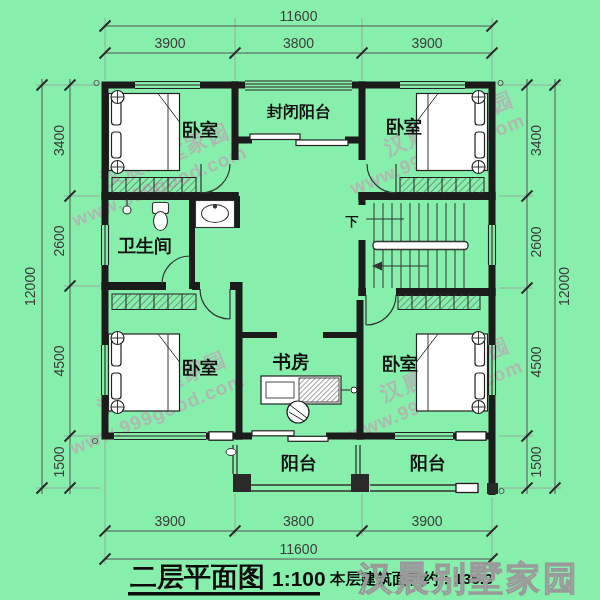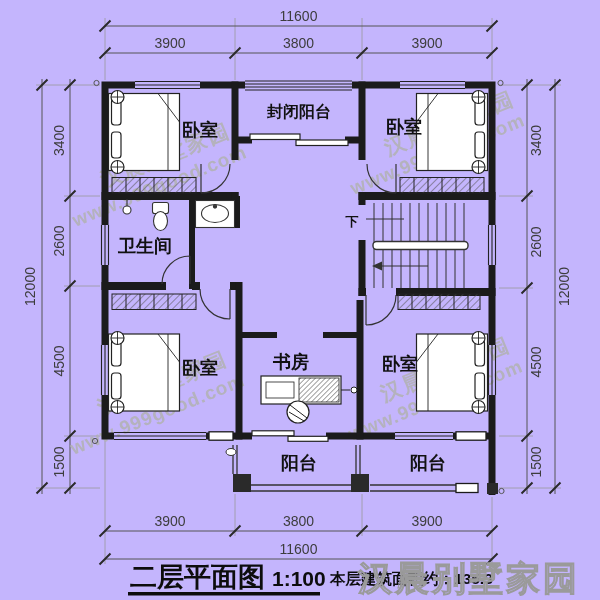--- a/index.html
+++ b/index.html
@@ -1,16 +1,16 @@
 <!DOCTYPE html>
 <html><head>
 <meta charset="utf-8">
 <style>
   html,body{margin:0;padding:0;background:#fff;}
-  #stage{position:relative;width:600px;height:600px;background:#c4b5fd;overflow:hidden;
+  #stage{position:relative;width:600px;height:600px;background:#86efac;overflow:hidden;
          font-family:"Liberation Sans",sans-serif;}
   svg text{user-select:none;}
   .dimtxt{font-size:14px;fill:#3d3d3d;font-family:"Liberation Sans",sans-serif;}
   .roomtxt{font-size:18px;font-weight:bold;fill:#111;font-family:"Liberation Sans",sans-serif;}
   .smallroom{font-size:16px;}
   .wm{fill:#b2b2b2;opacity:.85;font-weight:bold;font-family:"Liberation Sans",sans-serif;}
   .wmcn{font-size:21px;letter-spacing:2px;}
   .wmurl{font-size:19px;letter-spacing:1px;}
   .footer-title{font-size:27px;font-weight:bold;fill:#0d0d0d;}
   .footer-scale{font-size:21px;font-weight:bold;fill:#0d0d0d;}

